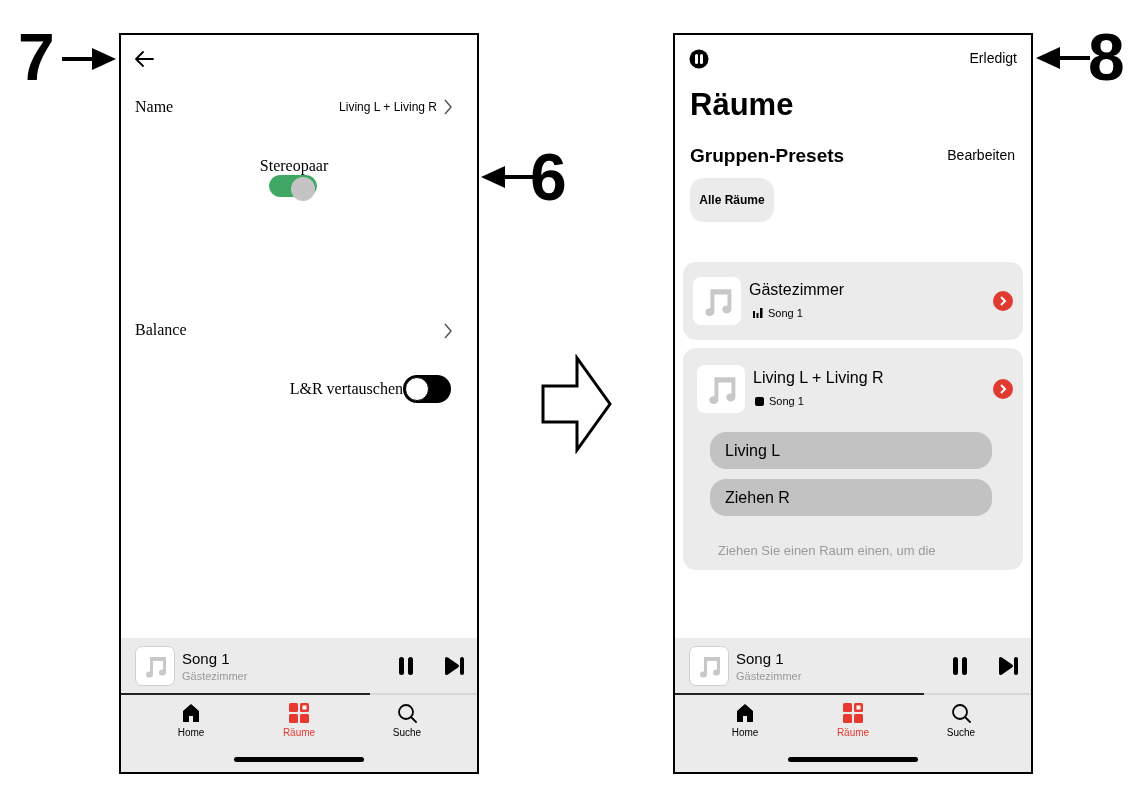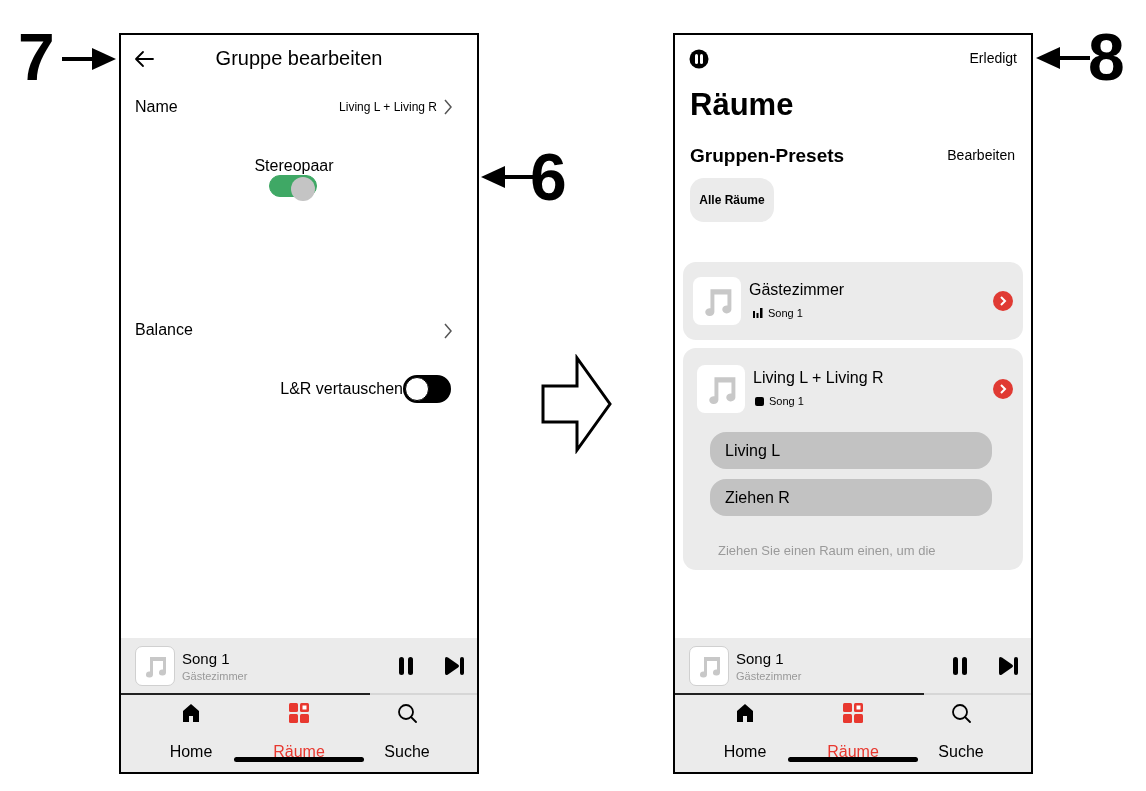--- a/index.html
+++ b/index.html
@@ -11,21 +11,21 @@
 
   .phone { position: absolute; top: 33px; width: 360px; height: 741px; border: 2px solid #000; background: #fff; overflow: hidden; }
   #phone-left { left: 119px; }
   #phone-right { left: 673px; }
 
   
   .lp-header { position: absolute; top: 0; left: 0; right: 0; height: 48px; }
   .lp-back { position: absolute; left: 12px; top: 12px; width: 24px; height: 24px; cursor: pointer; }
   .lp-title { position: absolute; left: 0; right: 0; top: 12px; text-align: center; font-size: 20px; }
   .lp-row { position: absolute; left: 0; right: 0; height: 40px; display: flex; align-items: center; padding: 0 24px 0 14px; cursor: pointer; }
-  .lp-row-label { font-size: 16px; flex: 1; }
+  .lp-row-label { font-size: 16px; flex: 1; font-family: Liberation Serif, serif; }
   .lp-row-value { font-size: 12px; margin-right: 6px; }
   .chevron { width: 10px; height: 16px; }
 
   .toggle { position: relative; width: 48px; height: 28px; border-radius: 14px; cursor: pointer; }
   .toggle-on { background: #3fa865; border: 1px solid #3fa865; }
   .toggle-on .knob { position: absolute; right: 1px; top: 1px; width: 24px; height: 24px; border-radius: 50%; background: #c4c4c4; }
   .toggle-off { background: #000; border: 2px solid #000; }
   .toggle-off .knob { position: absolute; left: 0; top: 0; width: 24px; height: 24px; border-radius: 50%; background: #fff; border: 1px solid #000; }
 
   
@@ -33,21 +33,21 @@
   .mini-art { position: absolute; left: 14px; top: 8px; width: 40px; height: 40px; background: #fff; border: 1px solid #d0d0d0; border-radius: 7px; display: flex; align-items: center; justify-content: center; }
   .mini-song { position: absolute; left: 61px; top: 12px; font-size: 15px; }
   .mini-room { position: absolute; left: 61px; top: 32px; font-size: 11px; color: #999; }
   .mini-pause { position: absolute; right: 62px; top: 18px; width: 18px; height: 20px; cursor: pointer; }
   .mini-next { position: absolute; right: 12px; top: 18px; width: 22px; height: 20px; cursor: pointer; }
   .progress-track { position: absolute; left: 0; right: 0; top: 658px; height: 2px; background: #d6d6d6; }
   .progress-fill { position: absolute; left: 0; top: 0; height: 2px; width: 70%; background: #222; }
   .tabbar { position: absolute; left: 0; right: 0; top: 660px; bottom: 0; background: #ebebeb; }
   .tab { position: absolute; top: 8px; width: 80px; text-align: center; cursor: pointer; }
   .tab svg { display: block; margin: 0 auto; }
-  .tab-label { font-size: 16px; margin-top: 20px; display: block; }
+  .tab-label { font-size: 10px; margin-top: 4px; display: block; }
   .tab-active .tab-label { color: #e8382f; }
   .home-indicator { position: absolute; left: 113px; bottom: 10px; width: 130px; height: 5px; border-radius: 3px; background: #000; }
 
   
   .rp-pause-icon { position: absolute; left: 14px; top: 14px; width: 20px; height: 20px; cursor: pointer; }
   .rp-done { position: absolute; right: 14px; top: 15px; font-size: 14px; cursor: pointer; }
   .rp-title { position: absolute; left: 15px; top: 52px; font-size: 31px; font-weight: bold; }
   .rp-section { position: absolute; left: 15px; top: 110px; font-size: 19px; font-weight: bold; }
   .rp-edit { position: absolute; right: 16px; top: 112px; font-size: 14px; cursor: pointer; }
   .rp-chip { position: absolute; left: 15px; top: 143px; width: 84px; height: 44px; border-radius: 14px; background: #ebebeb; font-size: 12px; font-weight: bold; display: flex; align-items: center; justify-content: center; cursor: pointer; }
@@ -83,21 +83,20 @@
 
 <svg style="position:absolute; left:541px; top:354px;" width="72" height="100" viewBox="0 0 72 100">
   <polygon points="2,32 36,32 36,4 69,50 36,96 36,68 2,68" fill="#fff" stroke="#000" stroke-width="3"></polygon>
 </svg>
 
 <div class="phone" id="phone-left">
   <div class="lp-header">
     <svg class="lp-back" viewBox="0 0 24 24">
       <path d="M20 12H4M10 5L3 12l7 7" fill="none" stroke="#000" stroke-width="1.8" stroke-linecap="round" stroke-linejoin="round"></path>
     </svg>
-    <div class="lp-title">Gruppe bearbeiten</div>
   </div>
 
   <div class="lp-row" style="top:52px;">
     <span class="lp-row-label">Name</span>
     <span class="lp-row-value">Living L + Living R</span>
     <svg class="chevron" viewBox="0 0 10 16">
         <path d="M2 1l6 7-6 7" fill="none" stroke="#555" stroke-width="1.5"></path>
       </svg>
   </div>
 

